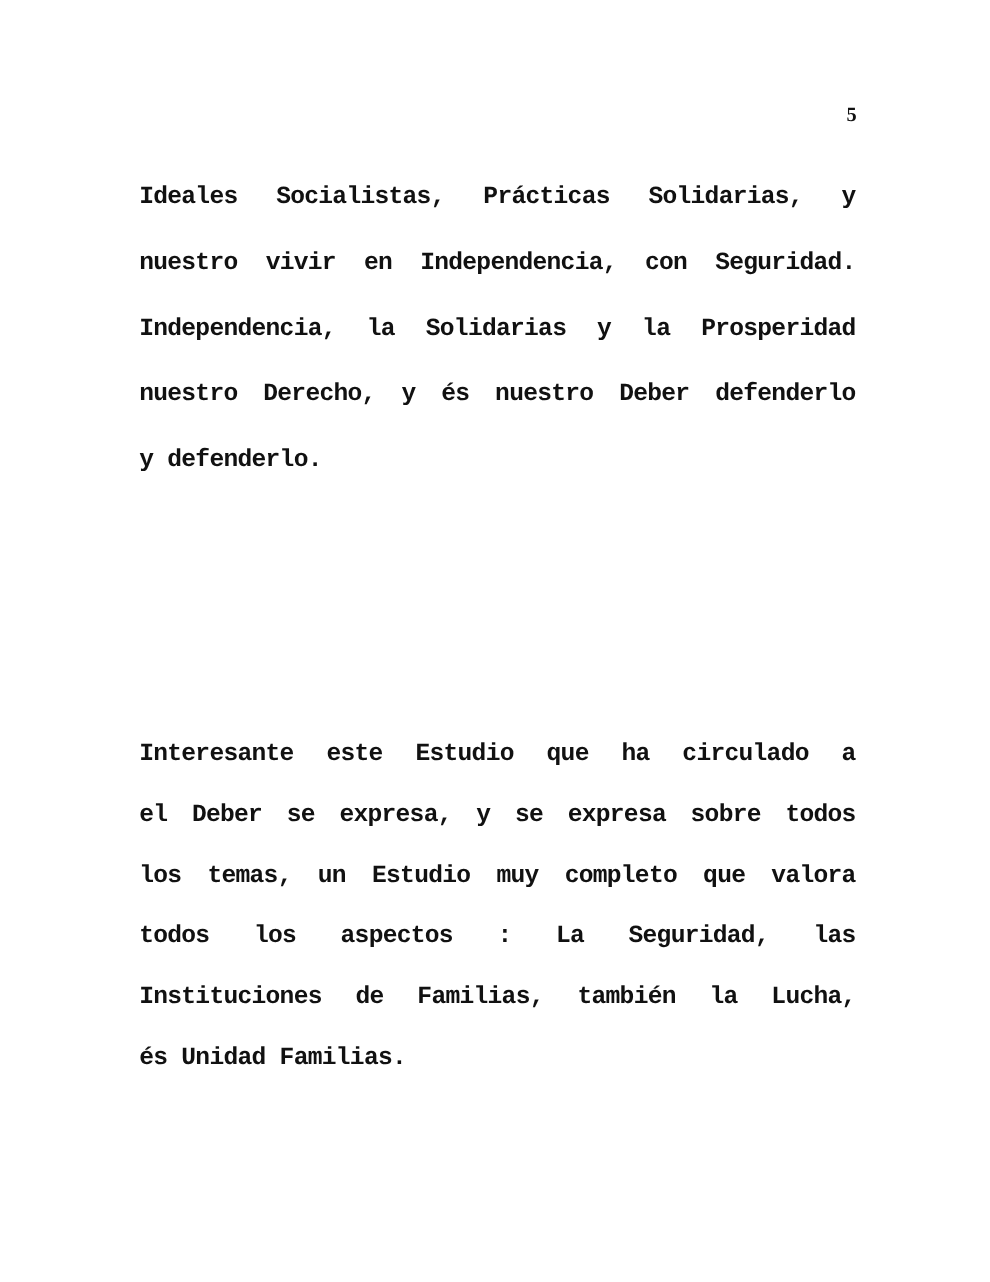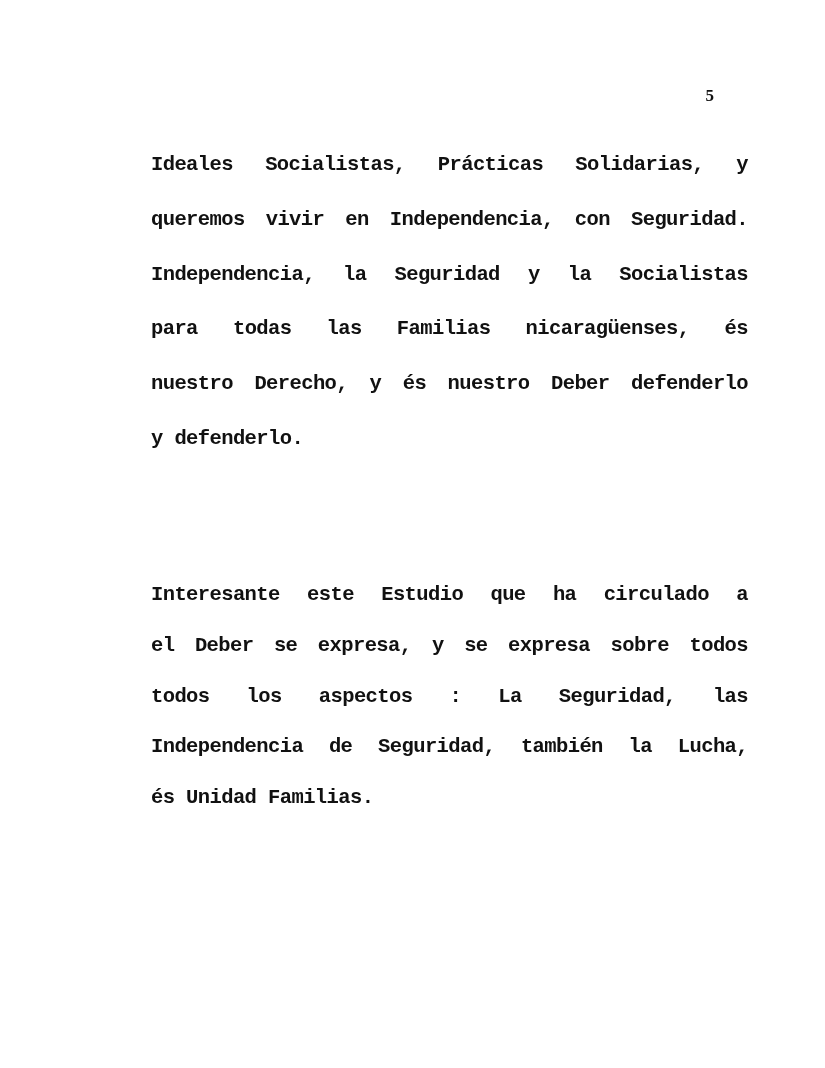--- a/index.html
+++ b/index.html
@@ -4,67 +4,67 @@
   <style>
     html, body { margin: 0; padding: 0; background: #ffffff; }
     body { width: 825px; height: 1068px; position: relative; overflow: hidden; }
     .page-number {
       position: absolute; top: 86px; left: 690px; width: 24px; text-align: right;
       font-family: "Liberation Serif", serif; font-weight: bold; font-size: 17px; color: #111;
     }
     .para {
       position: absolute; left: 116px; width: 597px;
       font-family: "Liberation Mono", monospace; font-weight: bold; font-size: 20.5px;
-      color: #111; letter-spacing: -0.6px; margin-left: 35px;
+      color: #111; letter-spacing: -0.6px;
     }
     .line {
       display: block; height: 54.8px; line-height: 28px;
       text-align: justify; text-align-last: justify; white-space: nowrap;
     }
     .line span { display: block; text-align: justify; text-align-last: justify; white-space: normal; }
     .line.last span { text-align-last: left; }
     #p1 { top: 151px; }
-    #p2 { top: 581px; }
+    #p2 { top: 615px; }
     #p2 .line { height: 50.8px; }
   </style>
 </head>
 <body>
 
 <div class="page-number">5</div>
 
 <div class="para" id="p1">
   <div class="line">
       <span>Ideales Socialistas, Prácticas Solidarias, y</span>
     </div>
   <div class="line">
-      <span>queremos vivir en Independencia, con Seguridad.</span>
+      <span>nuestro vivir en Independencia, con Seguridad.</span>
     </div>
   <div class="line">
-      <span>Independencia, la Seguridad y la Socialistas</span>
-    </div>
-  <div class="line">
-      <span>para todas las Familias nicaragüenses, és</span>
+      <span>Independencia, la Solidarias y la Prosperidad</span>
     </div>
   <div class="line">
       <span>nuestro Derecho, y és nuestro Deber defenderlo</span>
     </div>
   <div class="line last">
       <span>y defenderlo.</span>
     </div>
 </div>
 
 <div class="para" id="p2">
   <div class="line">
       <span>Interesante este Estudio que ha circulado a</span>
     </div>
   <div class="line">
       <span>el Deber se expresa, y se expresa sobre todos</span>
     </div>
   <div class="line">
+      <span>los temas, un Estudio muy completo que valora</span>
+    </div>
+  <div class="line">
       <span>todos los aspectos : La Seguridad, las</span>
     </div>
   <div class="line">
-      <span>Independencia de Seguridad, también la Lucha,</span>
+      <span>Instituciones de Familias, también la Lucha,</span>
     </div>
   <div class="line last">
       <span>és Unidad Familias.</span>
     </div>
 </div>
 
 </body></html>

